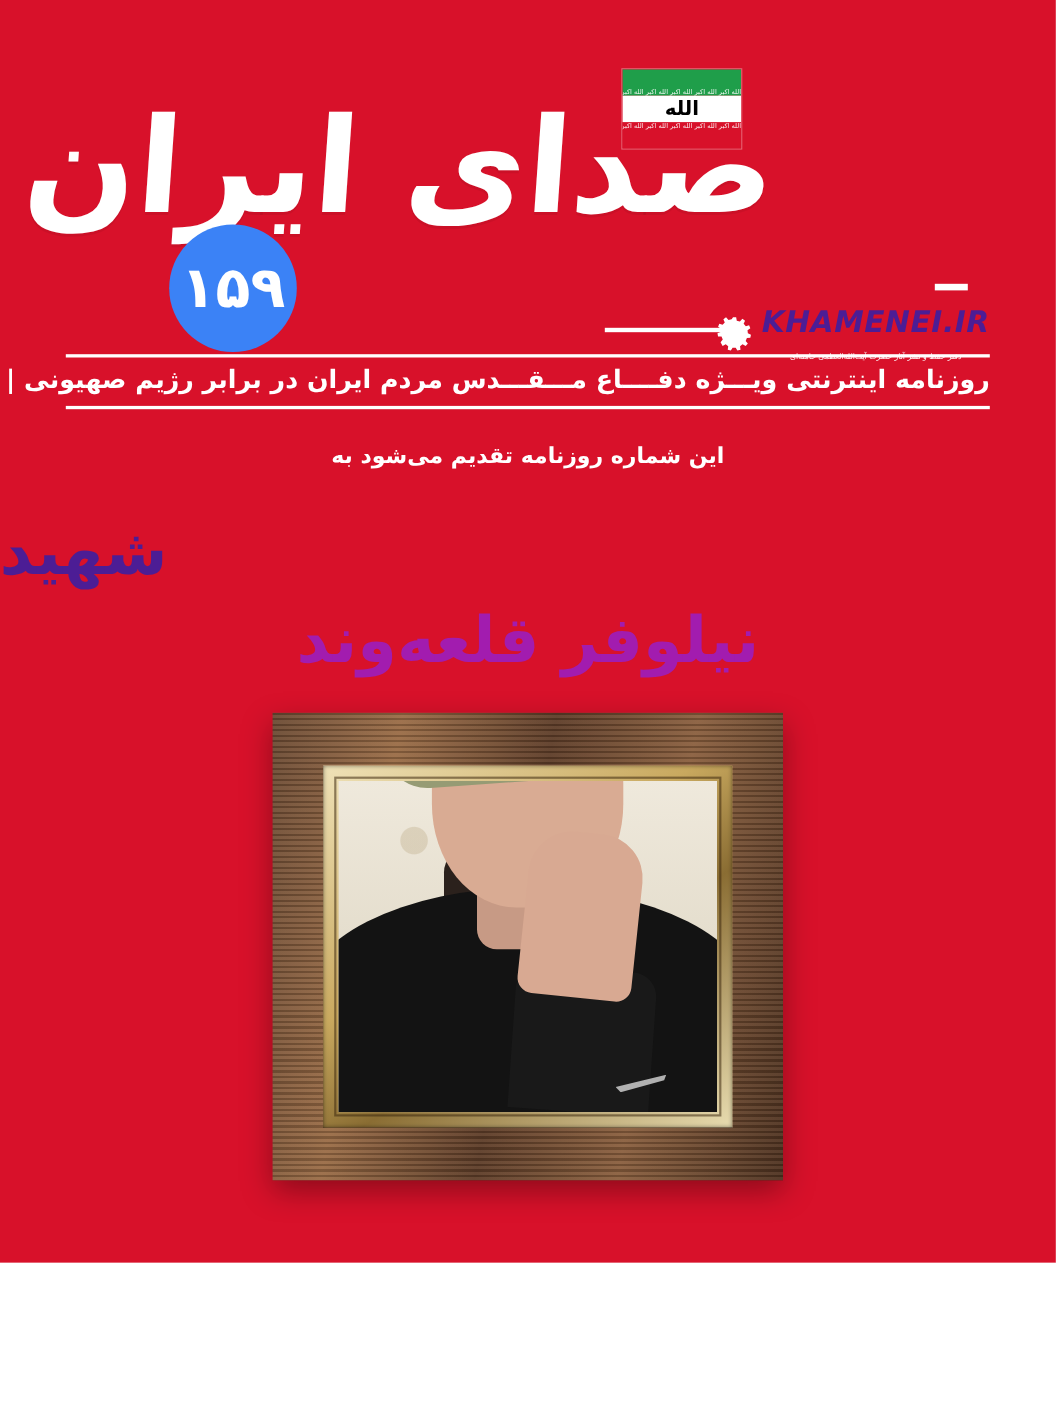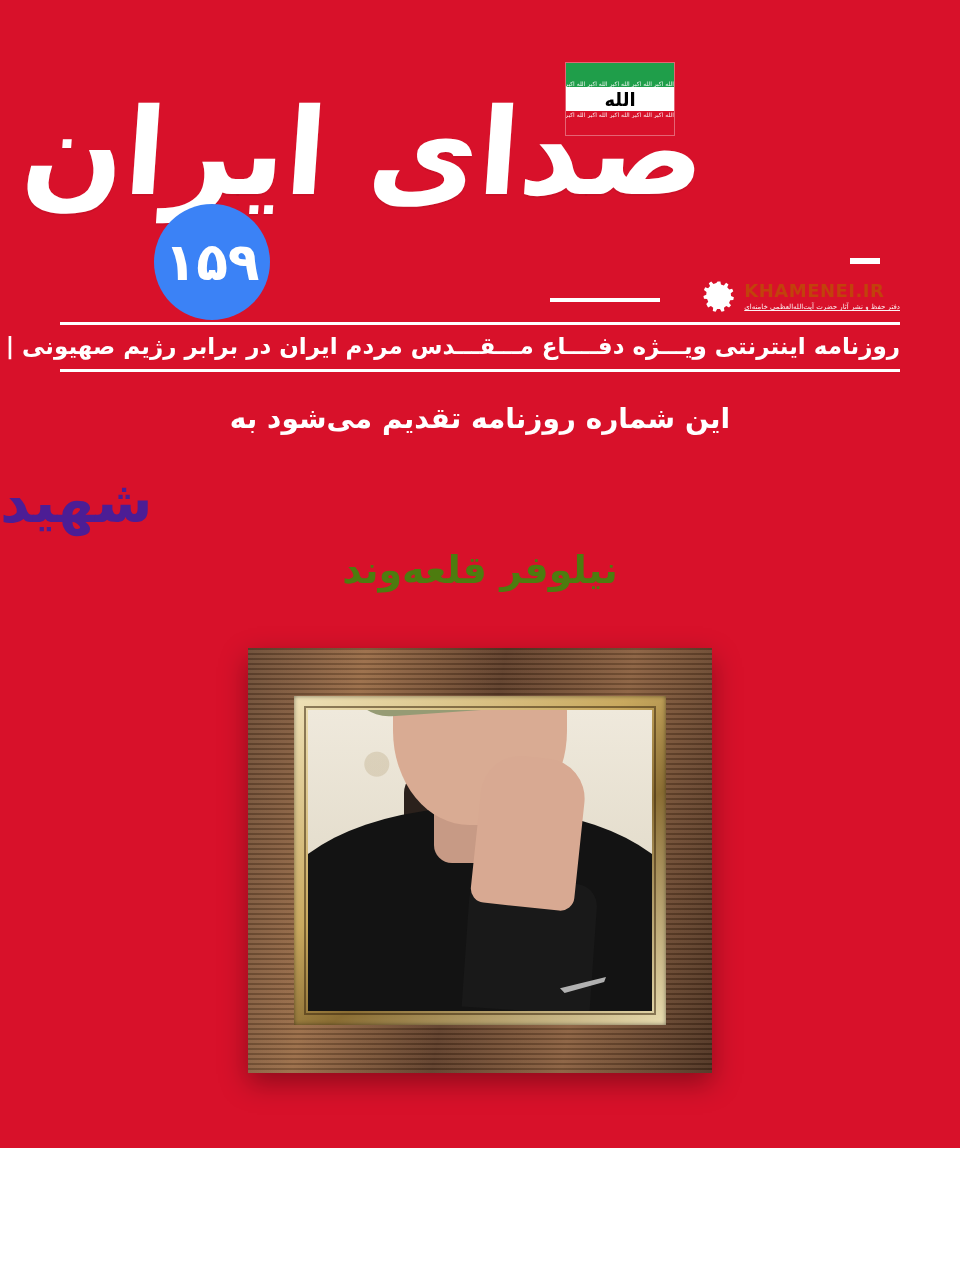--- a/index.html
+++ b/index.html
@@ -136,35 +136,35 @@
     display: flex;
     align-items: center;
     gap: 8px;
     direction: ltr;
   }
   .khamenei .mark {
     width: 34px; height: 34px;
     color: #ffffff;
   }
   .khamenei .wordmark {
-    color: #c2410c;
-    font-size: 18px;
+    color: #4c1d95;
+    font-size: 27px;
     font-weight: bold;
     letter-spacing: .5px;
     line-height: 1;
+    font-style: italic;
   }
   .khamenei .sub {
     color: #ffffff;
     font-size: 7px;
     line-height: 1.2;
     opacity: .95;
-    margin-top: 3px;
+    margin-top: 13px;
     text-align: center;
     direction: rtl;
-    text-decoration: underline;
   }
   .khamenei .rule {
     position: absolute;
     right: 240px;
     top: 18px;
     width: 110px;
     height: 4px;
     background: #ffffff;
   }
 
@@ -188,42 +188,42 @@
   }
 
   
   .dedication {
     position: absolute;
     left: 0;
     top: 402px;
     width: 960px;
     text-align: center;
     color: #ffffff;
-    font-size: 28px;
+    font-size: 20px;
     font-weight: bold;
   }
   .martyr-label {
     position: absolute;
     left: 0;
     top: 468px;
     width: 960px;
     text-align: left;
     color: #4c1d95;
     font-size: 58px;
     font-weight: bold;
     letter-spacing: 1px;
   }
   .martyr-name {
     position: absolute;
     left: 0;
     top: 548px;
     width: 960px;
     text-align: center;
-    color: #4d7c0f;
-    font-size: 38px;
+    color: #a21caf;
+    font-size: 58px;
     font-weight: bold;
     letter-spacing: 1px;
   }
 
   
   .frame-wrap {
     position: absolute;
     left: 248px;
     top: 648px;
     width: 464px;

